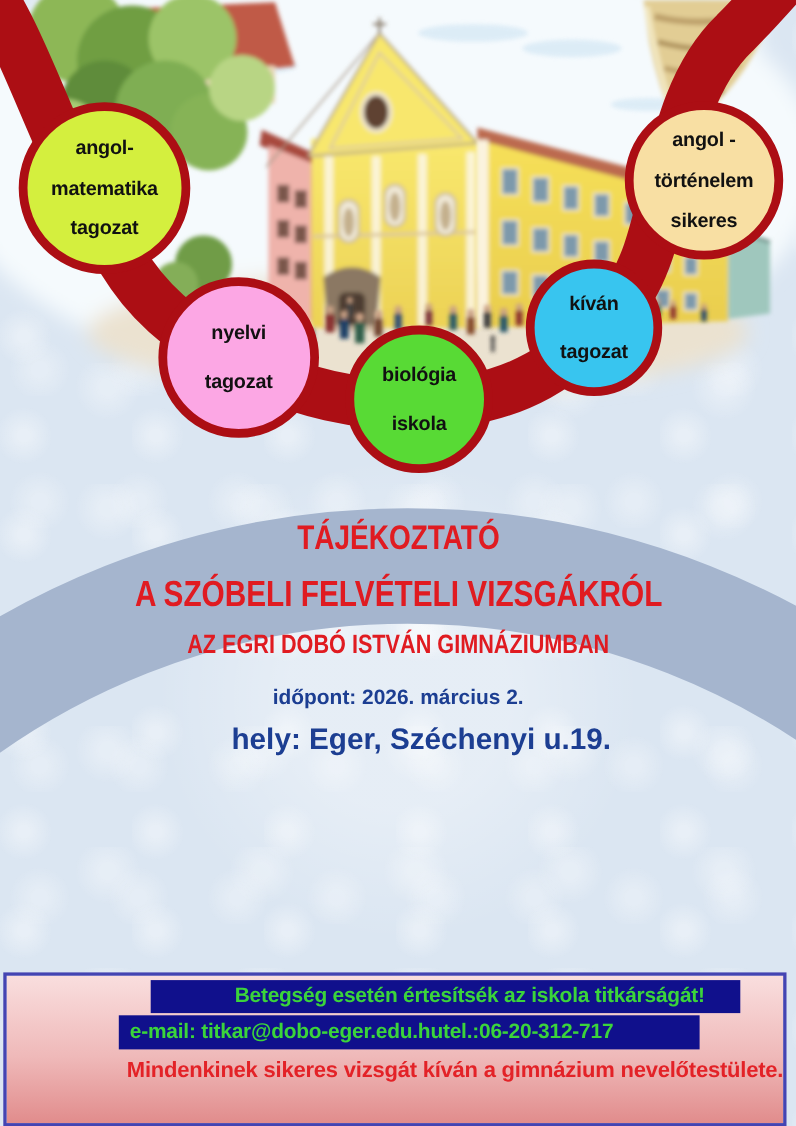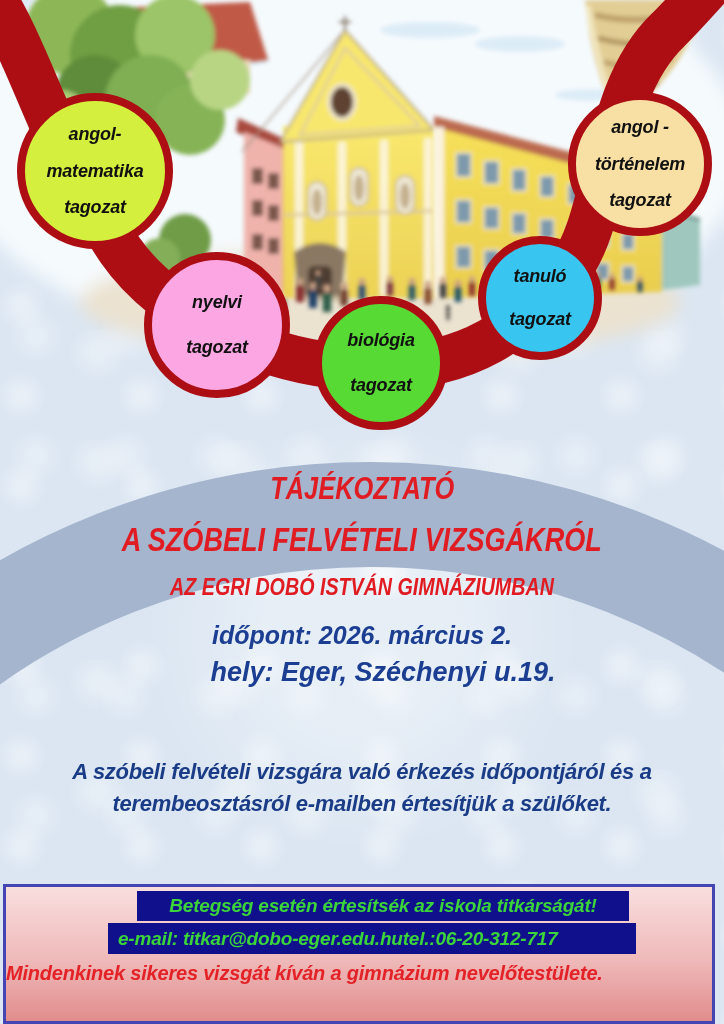--- a/index.html
+++ b/index.html
@@ -4,21 +4,21 @@
 <style>
   html,body{margin:0;padding:0;}
   body{font-family:"Liberation Sans","DejaVu Sans",sans-serif;}
   .page{position:relative;width:724px;height:1024px;overflow:hidden;
     background-color:#dbe6f2;
     background-image:
       radial-gradient(circle at 50% 62%, rgba(255,255,255,.30) 0 14%, rgba(255,255,255,0) 30%),
       radial-gradient(circle at 18% 40%, rgba(255,255,255,.35) 0 6px, rgba(255,255,255,0) 26px),
       radial-gradient(circle at 70% 20%, rgba(255,255,255,.30) 0 8px, rgba(255,255,255,0) 30px),
       radial-gradient(circle at 40% 80%, rgba(255,255,255,.28) 0 7px, rgba(255,255,255,0) 28px);
-    background-size:100% 100%,120px 90px,140px 110px,90px 120px;font-style:italic;}
+    background-size:100% 100%,120px 90px,140px 110px,90px 120px;}
   .illustration{position:absolute;left:0;top:0;pointer-events:none;}
   
   .arch-ring{position:absolute;left:-377px;top:462px;width:1285px;height:1285px;
     border:105px solid #a5b5ce;border-radius:50%;background:transparent;box-sizing:content-box;}
   
   .bubble{position:absolute;border:8px solid #ac0e14;border-radius:50%;
     display:flex;align-items:center;justify-content:center;text-align:center;
     font-weight:bold;color:#111;font-size:18px;line-height:2.05;white-space:pre-line;
     letter-spacing:-0.2px;box-sizing:border-box;}
   .b-angolmat {left:17px; top:93px; width:156px;height:156px;background:#d4ef3e;}
@@ -26,37 +26,37 @@
   .b-nyelvi   {left:144px;top:252px;width:146px;height:146px;background:#fca7e4;line-height:2.5;}
   .b-biologia {left:314px;top:296px;width:134px;height:134px;background:#58da35;line-height:2.5;}
   .b-human    {left:478px;top:236px;width:124px;height:124px;background:#38c5ef;line-height:2.4;}
   
   .title-line{position:absolute;left:0;width:724px;text-align:center;color:#e01b21;font-weight:bold;}
   .title-line span{display:inline-block;transform:scaleX(.82);transform-origin:center;white-space:nowrap;}
   .t1{top:472px;font-size:31px;line-height:34px;}
   .t2{top:521px;font-size:33px;line-height:38px;}
   .t3{top:571px;font-size:24px;line-height:32px;}
   .navy{position:absolute;left:0;width:724px;text-align:center;color:#1c3e92;font-weight:bold;}
-  .info1{top:620px;font-size:25px;line-height:30px;}
+  .info1{top:620px;font-size:19px;line-height:30px;}
   .info2{top:657px;font-size:27px;line-height:30px;padding-left:21px;}
   .greet{top:719px;font-size:23px;line-height:26px;}
   .para{position:absolute;left:12px;width:700px;text-align:center;color:#1a3c86;font-weight:bold;
     font-size:22px;line-height:32px;white-space:pre-line;letter-spacing:-0.3px;}
   .p1{top:756px;}
   .p2{top:829px;}
   
   .notice{position:absolute;left:3px;top:884px;width:712px;height:140px;box-sizing:border-box;
     border:3px solid #4444b2;
     background:linear-gradient(180deg,#f9dede 0%,#efb9b9 55%,#e18c8c 100%);}
   .bar{position:absolute;background:#10108c;color:#3bd43b;font-weight:bold;
-    display:flex;align-items:center;letter-spacing:-0.2px;}
+    display:flex;align-items:center;letter-spacing:-0.2px;padding-left:44px;}
   .bar1{left:131px;top:4px;width:492px;height:30px;font-size:19px;justify-content:center;}
   .bar2{left:102px;top:36px;width:528px;height:31px;font-size:19px;
     padding:0 10px;box-sizing:border-box;}
-  .closing{position:absolute;left:0;top:72px;width:100%;text-align:left;color:#e32227;
+  .closing{position:absolute;left:0;top:72px;width:100%;text-align:right;color:#e32227;
     font-weight:bold;font-size:20px;line-height:28px;letter-spacing:-0.2px;}
 </style>
 </head>
 <body>
 
 <div class="page">
 
   <svg class="illustration" width="724" height="470" viewBox="0 0 724 470">
     <defs>
       <filter id="f1" x="-30%" y="-30%" width="160%" height="160%">
@@ -270,43 +270,41 @@
     <path d="M -28,-34 C 30,40 45,140 120,250 C 165,315 270,370 381,368 C 470,366 520,330 565,275 C 612,220 600,95 668,30 C 690,8 710,-15 732,-40" fill="none" stroke="#ac0e14" stroke-width="46"></path>
   </svg>
 
   <div class="arch-ring"></div>
 
   <div class="bubble b-angolmat">angol-
 matematika
 tagozat</div>
   <div class="bubble b-angoltort">angol -
 történelem
-tagozat</div>
+sikeres</div>
   <div class="bubble b-nyelvi">nyelvi
 tagozat</div>
   <div class="bubble b-biologia">biológia
-tagozat</div>
-  <div class="bubble b-human">tanuló
+iskola</div>
+  <div class="bubble b-human">kíván
 tagozat</div>
 
   <div class="title-line t2">
     <span>A SZÓBELI FELVÉTELI VIZSGÁKRÓL</span>
   </div>
   <div class="title-line t1">
     <span>TÁJÉKOZTATÓ</span>
   </div>
   <div class="title-line t3">
     <span>AZ EGRI DOBÓ ISTVÁN GIMNÁZIUMBAN</span>
   </div>
 
   <div class="navy info1">időpont: 2026. március 2.</div>
   <div class="navy info2">hely: Eger, Széchenyi u.19.</div>
 
-  <div class="para p1">A szóbeli felvételi vizsgára való érkezés időpontjáról és a
-terembeosztásról e-mailben értesítjük a szülőket.</div>
 
   <div class="notice">
     <div class="bar bar1">
       <span>Betegség esetén értesítsék az iskola titkárságát!</span>
     </div>
     <div class="bar bar2">
       <span>e-mail: titkar@dobo-eger.edu.hu</span>
       <span>tel.:06-20-312-717</span>
     </div>
     <div class="closing">Mindenkinek sikeres vizsgát kíván a gimnázium nevelőtestülete.</div>

